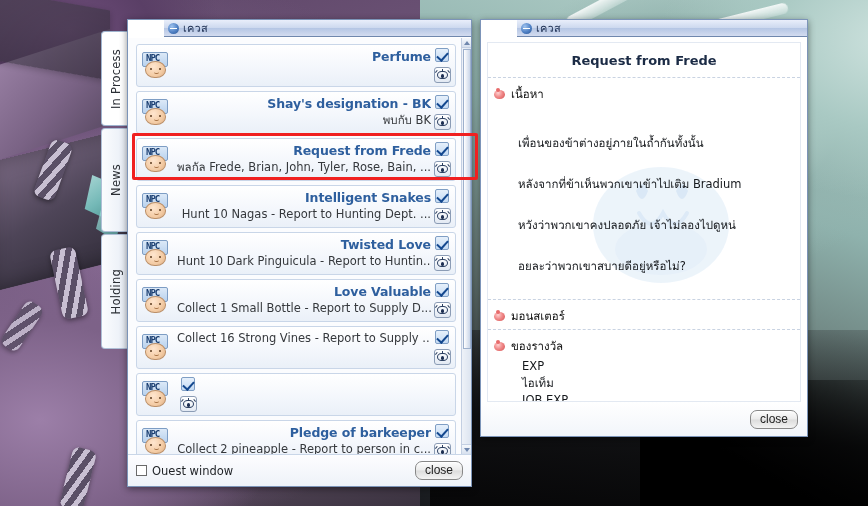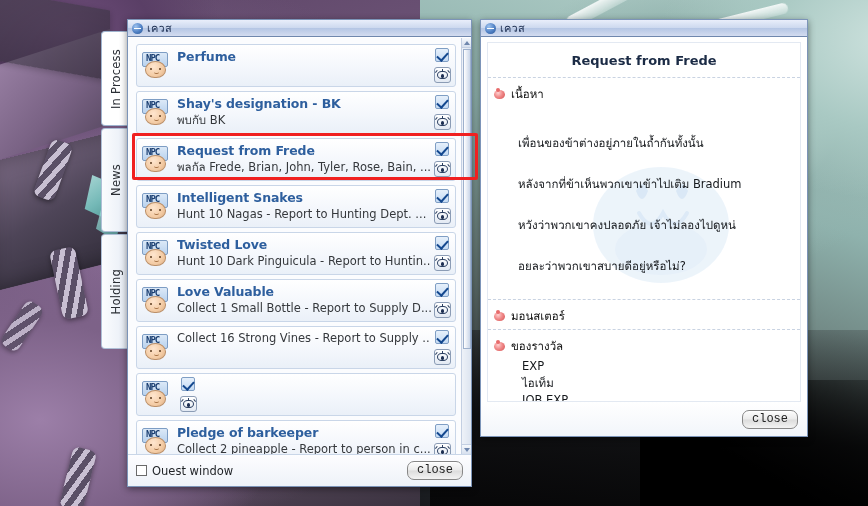--- a/index.html
+++ b/index.html
@@ -72,20 +72,21 @@
     transform: rotate(-28deg);
     filter: blur(.4px);
   }
 
   
   .ro-window {
     position: absolute;
     background: #ffffff;
     border: 1px solid #7c94b8;
     box-shadow: 0 2px 7px rgba(0,0,0,.45);
+    padding-left: 36px;
   }
   .ro-titlebar {
     height: 17px;
     background: linear-gradient(180deg, #e9eefa 0%, #cdd9ef 48%, #b5c6e4 52%, #d3dcf0 100%);
     border-bottom: 1px solid #6f87ad;
     display: flex; align-items: center; gap: 4px;
     padding: 0 4px;
     font-size: 11px; color: #1d2f52;
   }
   .title-icon {
@@ -173,21 +174,21 @@
     content: ""; position: absolute; top: 6px; width: 2px; height: 2px;
     background: #5d3c20; border-radius: 50%;
   }
   .npc-icon .head::before { left: 4px; }
   .npc-icon .head::after  { right: 4px; }
   .npc-icon .mouth {
     position: absolute; left: 8px; top: 10px; width: 5px; height: 2px;
     border-bottom: 1.5px solid #a9764a; border-radius: 0 0 4px 4px;
   }
 
-  .quest-texts { flex: 1 1 auto; min-width: 0; padding-top: 1px; }
+  .quest-texts { flex: 1 1 auto; min-width: 0; padding-top: 1px; text-align: right; }
   .quest-title {
     font-size: 12.5px; font-weight: bold; color: #2e5f9e;
     white-space: nowrap; overflow: hidden; text-overflow: clip;
     line-height: 17px; letter-spacing: -.1px;
   }
   .quest-desc {
     font-size: 11.5px; color: #35383c; line-height: 16px;
     white-space: nowrap; overflow: hidden;
   }
   .row-controls {
@@ -231,21 +232,21 @@
   }
   .footer-check { display: flex; align-items: center; gap: 5px; font-size: 11.5px; color: #1f2226; }
   .sq {
     width: 11px; height: 11px; border: 1px solid #6a6a6a; background: #fff;
   }
   .ro-btn {
     font-size: 12px; color: #222; padding: 1px 9px 2px;
     background: linear-gradient(180deg,#fdfdfd 0%, #ebebeb 48%, #dcdcdc 52%, #f3f3f3 100%);
     border: 1px solid #878787; border-radius: 7px;
     box-shadow: inset 0 1px 0 #fff;
-    font-family: Liberation Mono, monospace;
+    font-family: Liberation Sans, sans-serif;
   }
 
   
   .vtabs { position: absolute; left: 101px; top: 31px; width: 28px; }
   .vtab {
     width: 28px; background: linear-gradient(90deg,#fbfcfe,#e6ecf5);
     border: 1px solid #aebfd6; border-right: none;
     border-radius: 4px 0 0 4px;
     display: flex; align-items: center; justify-content: center;
     margin-bottom: 2px;

